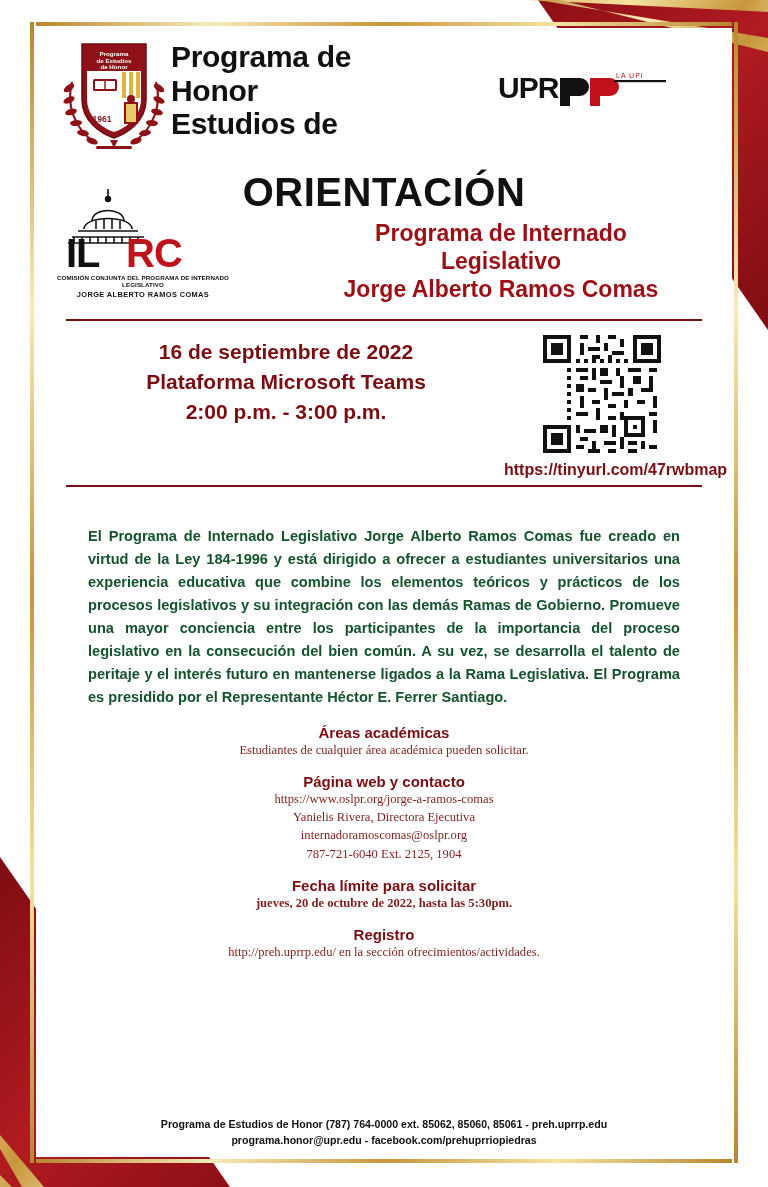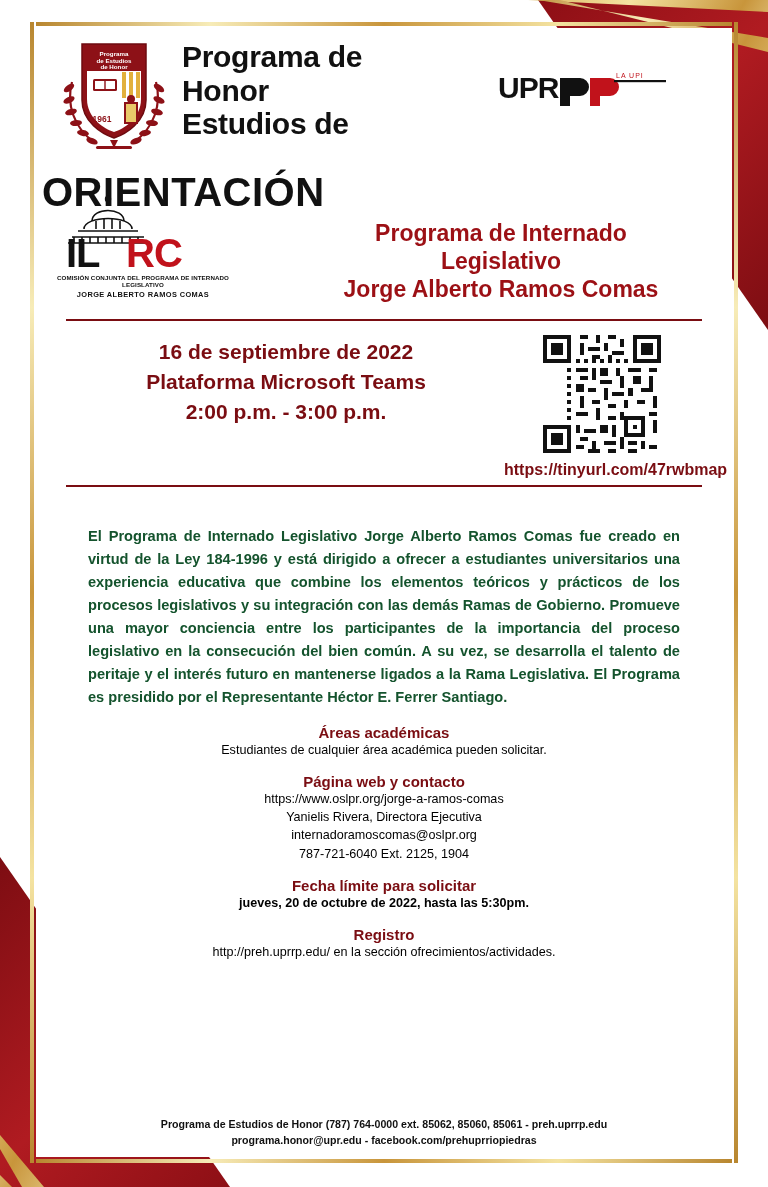--- a/index.html
+++ b/index.html
@@ -101,39 +101,39 @@
     height: 130px;
     padding-left: 18px;
   }
   .crest {
     width: 108px;
     height: 124px;
     flex: 0 0 auto;
     position: relative;
   }
   .prog-title {
-    margin-left: 14px;
+    margin-left: 3px;
     margin-top: 10px;
     font-size: 30px;
     font-weight: bold;
     line-height: 1.12;
     color: #111;
     letter-spacing: -0.3px;
   }
   .uprrp-logo {
     position: absolute;
     right: 48px;
     top: 38px;
     width: 180px;
     height: 46px;
   }
 
   
   .orientacion {
-    text-align: left;
+    text-align: center;
     font-size: 40px;
     font-weight: bold;
     color: #111;
     letter-spacing: 0.5px;
     margin-top: 10px;
   }
   .title-row {
     display: flex;
     align-items: flex-start;
     margin-top: 4px;
@@ -218,22 +218,23 @@
     text-align: center;
   }
   .d-head {
     font-size: 15px;
     font-weight: bold;
     color: #7a0d12;
     margin-top: 14px;
   }
   .d-line {
     font-size: 12.6px;
-    color: #000000;
+    color: #7f1d1d;
     line-height: 1.45;
+    font-family: Liberation Serif, serif;
   }
   .d-line.bold { font-weight: bold; }
 
   
   .footer {
     position: absolute;
     left: 0; right: 0; bottom: 6px;
     text-align: center;
     font-size: 10.6px;
     font-weight: bold;

